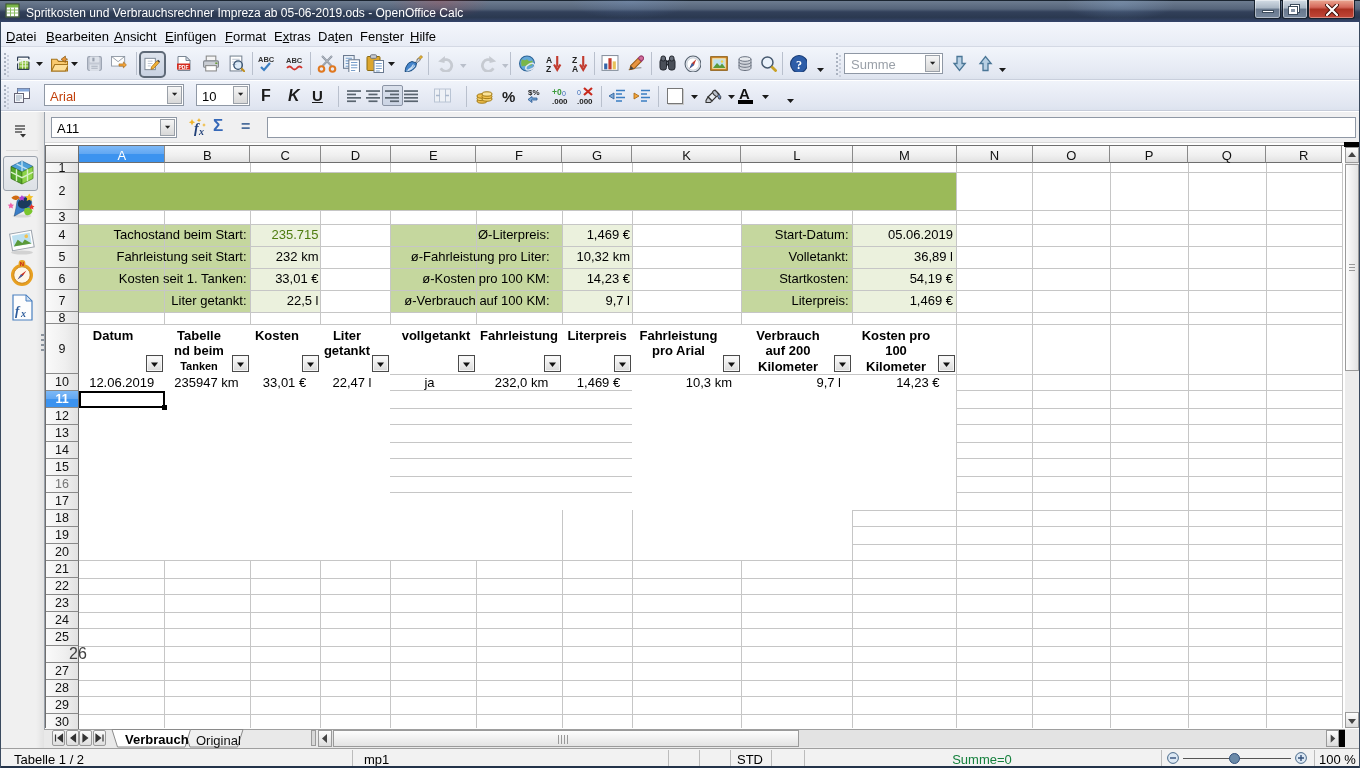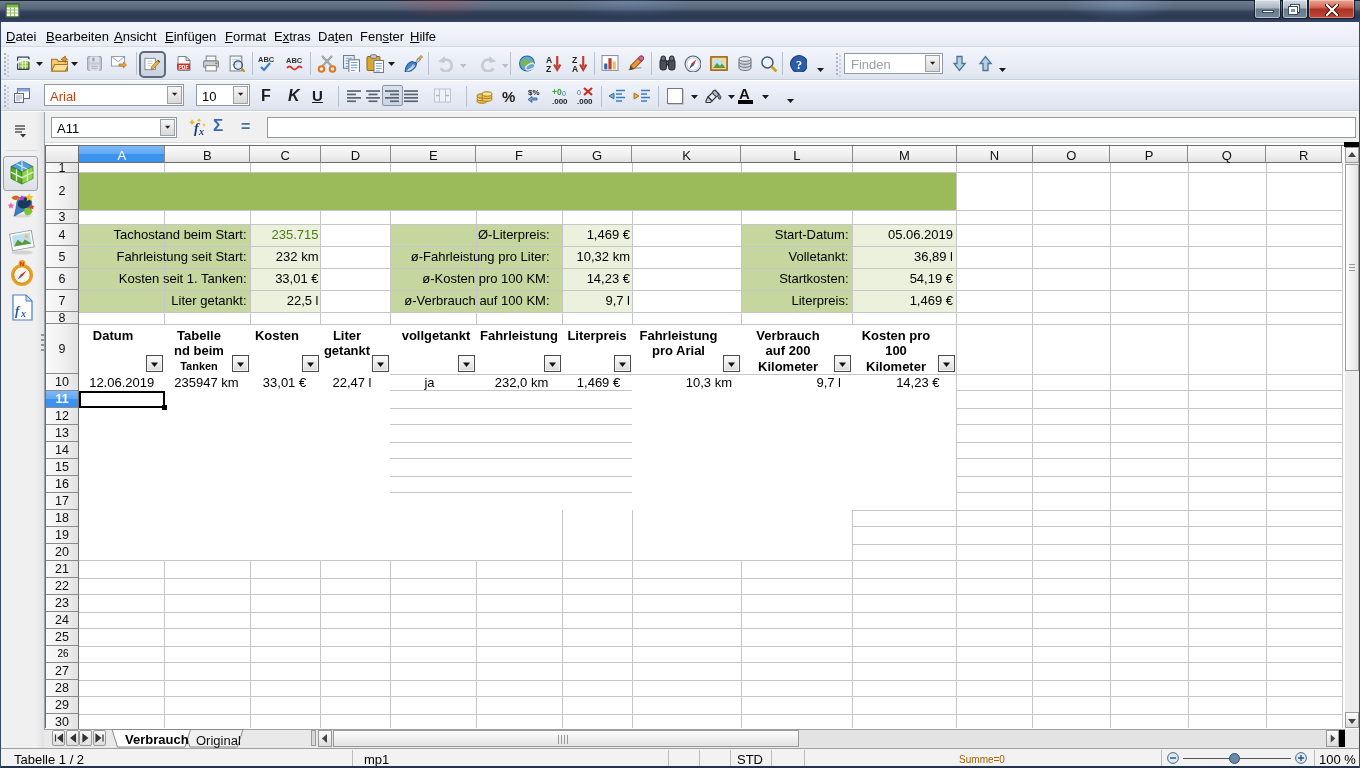--- a/index.html
+++ b/index.html
@@ -4,20 +4,21 @@
 <div style="position:absolute;left:0;top:0;width:1360px;height:22px;background:linear-gradient(180deg,#6d7c90 0%,#55647a 38%,#32405a 52%,#2b3950 78%,#35456b 100%);border-top:1px solid #1a2430"></div>
 <div style="position:absolute;left:380px;top:0;width:120px;height:22px;background:radial-gradient(ellipse at 50% 10%,rgba(200,60,60,.25),rgba(0,0,0,0) 60%)"></div>
 <div style="position:absolute;left:560px;top:0;width:140px;height:22px;background:radial-gradient(ellipse at 50% 10%,rgba(120,160,220,.22),rgba(0,0,0,0) 60%)"></div>
 <div style="position:absolute;left:1060px;top:0;width:120px;height:22px;background:radial-gradient(ellipse at 50% 20%,rgba(150,190,235,.25),rgba(0,0,0,0) 65%)"></div>
 <svg style="position:absolute;left:5px;top:3px" width="16" height="16" viewBox="0 0 16 16">
       <rect x="1" y="1" width="13" height="13" fill="#fff" stroke="#566" stroke-width="1"></rect>
       <rect x="1" y="1" width="13" height="3.5" fill="#7ab648"></rect>
       <path d="M2 7h11M2 10h11M5.5 4.5v9M9.5 4.5v9" stroke="#8bbf62" stroke-width="1" fill="none"></path>
       <rect x="1" y="1" width="13" height="13" fill="none" stroke="#3f5a2e" stroke-width="1"></rect>
     </svg>
+<div style="position:absolute;left:26px;top:4.5px;font-size:12px;line-height:16px;color:#fff;font-weight:normal;white-space:nowrap;">Spritkosten und Verbrauchsrechner Impreza ab 05-06-2019.ods - OpenOffice Calc</div>
 <div style="position:absolute;left:1254px;top:0;width:27px;height:19px;background:linear-gradient(180deg,#d4dde6 0%,#a9b6c4 45%,#68788d 50%,#76879c 100%);border:1px solid #17222e;border-top:none;border-radius:0 0 3px 3px;box-shadow:inset 0 0 0 1px rgba(255,255,255,.45)">
       <div style="position:absolute;left:7px;top:10px;width:12px;height:3px;background:#fff;border:1px solid #3c4c5c"></div>
     </div>
 <div style="position:absolute;left:1282px;top:0;width:26px;height:19px;background:linear-gradient(180deg,#d4dde6 0%,#a9b6c4 45%,#68788d 50%,#76879c 100%);border:1px solid #17222e;border-top:none;border-radius:0 0 3px 3px;box-shadow:inset 0 0 0 1px rgba(255,255,255,.45)">
       <div style="position:absolute;left:8px;top:5px;width:8px;height:7px;border:2px solid #fff;outline:1px solid #3c4c5c"></div>
       <div style="position:absolute;left:6px;top:7px;width:8px;height:7px;border:2px solid #fff;outline:1px solid #3c4c5c;background:#8795a6"></div>
     </div>
 <div style="position:absolute;left:1308px;top:0;width:47px;height:19px;background:linear-gradient(180deg,#eba892 0%,#d5685a 40%,#ab3222 52%,#c24738 100%);border:1px solid #17222e;border-top:none;border-radius:0 0 3px 3px;box-shadow:inset 0 0 0 1px rgba(255,255,255,.35)">
       <svg width="14" height="12" viewBox="0 0 14 12" style="position:absolute;left:16px;top:4px">
         <path d="M2 1 L12 11 M12 1 L2 11" stroke="#401008" stroke-width="4" stroke-linecap="round"></path>
@@ -247,21 +248,21 @@
       <div style="position:absolute;left:0;top:8px;width:2px;height:2px;background:#aab2c0"></div>
       <div style="position:absolute;left:3px;top:10px;width:2px;height:2px;background:#c8cedb"></div>
       <div style="position:absolute;left:0;top:12px;width:2px;height:2px;background:#aab2c0"></div>
       <div style="position:absolute;left:3px;top:14px;width:2px;height:2px;background:#c8cedb"></div>
       <div style="position:absolute;left:0;top:16px;width:2px;height:2px;background:#aab2c0"></div>
       <div style="position:absolute;left:3px;top:18px;width:2px;height:2px;background:#c8cedb"></div>
       <div style="position:absolute;left:0;top:20px;width:2px;height:2px;background:#aab2c0"></div>
       <div style="position:absolute;left:3px;top:22px;width:2px;height:2px;background:#c8cedb"></div>
     </div>
 <div style="position:absolute;left:844px;top:53px;width:99px;height:21px;background:#fff;border:1px solid #8f98a5"></div>
-<div style="position:absolute;left:851px;top:56px;font-size:13px;line-height:17px;color:#9aa0a8;font-weight:normal;white-space:nowrap;">Finden</div>
+<div style="position:absolute;left:851px;top:56px;font-size:13px;line-height:17px;color:#9aa0a8;font-weight:normal;white-space:nowrap;">Summe</div>
 <div style="position:absolute;left:925px;top:55px;width:15px;height:17px;background:linear-gradient(180deg,#f6f6f6,#d8d8d8);border:1px solid #9aa0a8"></div>
 <svg style="position:absolute;left:929px;top:61px" width="8" height="6" viewBox="0 0 8 8">
       <path d="M0 1 h7 l-3.5 4 z" fill="#222"></path>
     </svg>
 <svg style="position:absolute;left:950px;top:54px" width="19" height="19" viewBox="0 0 19 18">
       <path d="M7 2 h5 v7 h3.2 L9.5 16 L4 9 h3 z" fill="#b8d0e4" stroke="#4a7696" stroke-width="1.3"></path>
     </svg>
 <svg style="position:absolute;left:976px;top:54px" width="19" height="19" viewBox="0 0 19 18">
       <path d="M7 16 h5 v-7 h3.2 L9.5 2 L4 9 h3 z" fill="#b8d0e4" stroke="#4a7696" stroke-width="1.3"></path>
     </svg>
@@ -705,41 +706,41 @@
       <div style="position:absolute;left:17px;top:246.0px;transform:translateX(-50%);font-size:12.5px;line-height:16.5px;color:#fff;font-weight:bold;white-space:nowrap">11</div>
       <div style="position:absolute;left:1px;top:262.5px;width:33px;height:17.0px;background:linear-gradient(90deg,#fafafa 0%,#efefef 60%,#e2e2e2 100%);border-right:1px solid #6e6e6e;border-bottom:1px solid #8a8a8a"></div>
       <div style="position:absolute;left:17px;top:263.0px;transform:translateX(-50%);font-size:12.5px;line-height:16.5px;color:#111;font-weight:normal;white-space:nowrap">12</div>
       <div style="position:absolute;left:1px;top:279.5px;width:33px;height:17.0px;background:linear-gradient(90deg,#fafafa 0%,#efefef 60%,#e2e2e2 100%);border-right:1px solid #6e6e6e;border-bottom:1px solid #8a8a8a"></div>
       <div style="position:absolute;left:17px;top:280.0px;transform:translateX(-50%);font-size:12.5px;line-height:16.5px;color:#111;font-weight:normal;white-space:nowrap">13</div>
       <div style="position:absolute;left:1px;top:296.5px;width:33px;height:17.0px;background:linear-gradient(90deg,#fafafa 0%,#efefef 60%,#e2e2e2 100%);border-right:1px solid #6e6e6e;border-bottom:1px solid #8a8a8a"></div>
       <div style="position:absolute;left:17px;top:297.0px;transform:translateX(-50%);font-size:12.5px;line-height:16.5px;color:#111;font-weight:normal;white-space:nowrap">14</div>
       <div style="position:absolute;left:1px;top:313.5px;width:33px;height:17.0px;background:linear-gradient(90deg,#fafafa 0%,#efefef 60%,#e2e2e2 100%);border-right:1px solid #6e6e6e;border-bottom:1px solid #8a8a8a"></div>
       <div style="position:absolute;left:17px;top:314.0px;transform:translateX(-50%);font-size:12.5px;line-height:16.5px;color:#111;font-weight:normal;white-space:nowrap">15</div>
       <div style="position:absolute;left:1px;top:330.5px;width:33px;height:17.0px;background:linear-gradient(90deg,#fafafa 0%,#efefef 60%,#e2e2e2 100%);border-right:1px solid #6e6e6e;border-bottom:1px solid #8a8a8a"></div>
-      <div style="position:absolute;left:17px;top:331.0px;transform:translateX(-50%);font-size:12.5px;line-height:16.5px;color:#000000;font-weight:normal;white-space:nowrap">16</div>
+      <div style="position:absolute;left:17px;top:331.0px;transform:translateX(-50%);font-size:12.5px;line-height:16.5px;color:#737373;font-weight:normal;white-space:nowrap">16</div>
       <div style="position:absolute;left:1px;top:347.5px;width:33px;height:17.0px;background:linear-gradient(90deg,#fafafa 0%,#efefef 60%,#e2e2e2 100%);border-right:1px solid #6e6e6e;border-bottom:1px solid #8a8a8a"></div>
       <div style="position:absolute;left:17px;top:348.0px;transform:translateX(-50%);font-size:12.5px;line-height:16.5px;color:#111;font-weight:normal;white-space:nowrap">17</div>
       <div style="position:absolute;left:1px;top:364.5px;width:33px;height:17.0px;background:linear-gradient(90deg,#fafafa 0%,#efefef 60%,#e2e2e2 100%);border-right:1px solid #6e6e6e;border-bottom:1px solid #8a8a8a"></div>
       <div style="position:absolute;left:17px;top:365.0px;transform:translateX(-50%);font-size:12.5px;line-height:16.5px;color:#111;font-weight:normal;white-space:nowrap">18</div>
       <div style="position:absolute;left:1px;top:381.5px;width:33px;height:17.0px;background:linear-gradient(90deg,#fafafa 0%,#efefef 60%,#e2e2e2 100%);border-right:1px solid #6e6e6e;border-bottom:1px solid #8a8a8a"></div>
       <div style="position:absolute;left:17px;top:382.0px;transform:translateX(-50%);font-size:12.5px;line-height:16.5px;color:#111;font-weight:normal;white-space:nowrap">19</div>
       <div style="position:absolute;left:1px;top:398.5px;width:33px;height:17.0px;background:linear-gradient(90deg,#fafafa 0%,#efefef 60%,#e2e2e2 100%);border-right:1px solid #6e6e6e;border-bottom:1px solid #8a8a8a"></div>
       <div style="position:absolute;left:17px;top:399.0px;transform:translateX(-50%);font-size:12.5px;line-height:16.5px;color:#111;font-weight:normal;white-space:nowrap">20</div>
       <div style="position:absolute;left:1px;top:415.5px;width:33px;height:17.0px;background:linear-gradient(90deg,#fafafa 0%,#efefef 60%,#e2e2e2 100%);border-right:1px solid #6e6e6e;border-bottom:1px solid #8a8a8a"></div>
       <div style="position:absolute;left:17px;top:416.0px;transform:translateX(-50%);font-size:12.5px;line-height:16.5px;color:#111;font-weight:normal;white-space:nowrap">21</div>
       <div style="position:absolute;left:1px;top:432.5px;width:33px;height:17.0px;background:linear-gradient(90deg,#fafafa 0%,#efefef 60%,#e2e2e2 100%);border-right:1px solid #6e6e6e;border-bottom:1px solid #8a8a8a"></div>
       <div style="position:absolute;left:17px;top:433.0px;transform:translateX(-50%);font-size:12.5px;line-height:16.5px;color:#111;font-weight:normal;white-space:nowrap">22</div>
       <div style="position:absolute;left:1px;top:449.5px;width:33px;height:17.0px;background:linear-gradient(90deg,#fafafa 0%,#efefef 60%,#e2e2e2 100%);border-right:1px solid #6e6e6e;border-bottom:1px solid #8a8a8a"></div>
       <div style="position:absolute;left:17px;top:450.0px;transform:translateX(-50%);font-size:12.5px;line-height:16.5px;color:#111;font-weight:normal;white-space:nowrap">23</div>
       <div style="position:absolute;left:1px;top:466.5px;width:33px;height:17.0px;background:linear-gradient(90deg,#fafafa 0%,#efefef 60%,#e2e2e2 100%);border-right:1px solid #6e6e6e;border-bottom:1px solid #8a8a8a"></div>
       <div style="position:absolute;left:17px;top:467.0px;transform:translateX(-50%);font-size:12.5px;line-height:16.5px;color:#111;font-weight:normal;white-space:nowrap">24</div>
       <div style="position:absolute;left:1px;top:483.5px;width:33px;height:17.0px;background:linear-gradient(90deg,#fafafa 0%,#efefef 60%,#e2e2e2 100%);border-right:1px solid #6e6e6e;border-bottom:1px solid #8a8a8a"></div>
       <div style="position:absolute;left:17px;top:484.0px;transform:translateX(-50%);font-size:12.5px;line-height:16.5px;color:#111;font-weight:normal;white-space:nowrap">25</div>
       <div style="position:absolute;left:1px;top:500.5px;width:33px;height:17.0px;background:linear-gradient(90deg,#fafafa 0%,#efefef 60%,#e2e2e2 100%);border-right:1px solid #6e6e6e;border-bottom:1px solid #8a8a8a"></div>
-      <div style="position:absolute;left:18px;top:501.0px;transform:translateX(-50%);font-size:10px;line-height:16.5px;color:#000000;font-weight:normal;white-space:nowrap">26</div>
+      <div style="position:absolute;left:33px;top:501.0px;transform:translateX(-50%);font-size:16px;line-height:16.5px;color:#404040;font-weight:normal;white-space:nowrap">26</div>
       <div style="position:absolute;left:1px;top:517.5px;width:33px;height:17.0px;background:linear-gradient(90deg,#fafafa 0%,#efefef 60%,#e2e2e2 100%);border-right:1px solid #6e6e6e;border-bottom:1px solid #8a8a8a"></div>
       <div style="position:absolute;left:17px;top:518.0px;transform:translateX(-50%);font-size:12.5px;line-height:16.5px;color:#111;font-weight:normal;white-space:nowrap">27</div>
       <div style="position:absolute;left:1px;top:534.5px;width:33px;height:17.0px;background:linear-gradient(90deg,#fafafa 0%,#efefef 60%,#e2e2e2 100%);border-right:1px solid #6e6e6e;border-bottom:1px solid #8a8a8a"></div>
       <div style="position:absolute;left:17px;top:535.0px;transform:translateX(-50%);font-size:12.5px;line-height:16.5px;color:#111;font-weight:normal;white-space:nowrap">28</div>
       <div style="position:absolute;left:1px;top:551.5px;width:33px;height:17.0px;background:linear-gradient(90deg,#fafafa 0%,#efefef 60%,#e2e2e2 100%);border-right:1px solid #6e6e6e;border-bottom:1px solid #8a8a8a"></div>
       <div style="position:absolute;left:17px;top:552.0px;transform:translateX(-50%);font-size:12.5px;line-height:16.5px;color:#111;font-weight:normal;white-space:nowrap">29</div>
       <div style="position:absolute;left:1px;top:568.5px;width:33px;height:17.0px;background:linear-gradient(90deg,#fafafa 0%,#efefef 60%,#e2e2e2 100%);border-right:1px solid #6e6e6e;border-bottom:1px solid #8a8a8a"></div>
       <div style="position:absolute;left:17px;top:569.0px;transform:translateX(-50%);font-size:12.5px;line-height:16.5px;color:#111;font-weight:normal;white-space:nowrap">30</div>
       <div style="position:absolute;left:0px;top:0px;width:1px;height:583px;background:#6e6e6e"></div>
 </div>
@@ -801,21 +802,21 @@
     </div>
 <div style="position:absolute;left:1326px;top:730px;width:13px;height:17px;background:linear-gradient(180deg,#fdfdfd,#dcdcdc);border:1px solid #9a9a9a"><svg width="11" height="15" viewBox="0 0 12 15">
         <path d="M4 3 l5 4.5 -5 4.5 z" fill="#444"></path>
       </svg></div>
 <div style="position:absolute;left:1339px;top:730px;width:6px;height:17px;background:#000"></div>
 <div style="position:absolute;left:1345px;top:728.5px;width:15px;height:19px;background:#e9e9e9"></div>
 <div style="position:absolute;left:0;top:747.5px;width:1360px;height:20.5px;background:#f2f2f2;border-top:1px solid #9f9f9f"></div>
 <div style="position:absolute;left:14px;top:751px;font-size:13px;line-height:17px;color:#000;font-weight:normal;white-space:nowrap;">Tabelle 1 / 2</div>
 <div style="position:absolute;left:364px;top:751px;font-size:13px;line-height:17px;color:#000;font-weight:normal;white-space:nowrap;">mp1</div>
 <div style="position:absolute;left:737px;top:751px;font-size:13px;line-height:17px;color:#000;font-weight:normal;white-space:nowrap;">STD</div>
-<div style="position:absolute;left:982px;top:751px;transform:translateX(-50%);font-size:10px;line-height:17px;color:#a16207;font-weight:normal;white-space:nowrap;">Summe=0</div>
+<div style="position:absolute;left:982px;top:751px;transform:translateX(-50%);font-size:13px;line-height:17px;color:#15803d;font-weight:normal;white-space:nowrap;">Summe=0</div>
 <div style="position:absolute;left:352px;top:750px;width:1px;height:16px;background:#bcbcbc"></div>
 <div style="position:absolute;left:668px;top:750px;width:1px;height:16px;background:#bcbcbc"></div>
 <div style="position:absolute;left:698.5px;top:750px;width:1px;height:16px;background:#bcbcbc"></div>
 <div style="position:absolute;left:729.5px;top:750px;width:1px;height:16px;background:#bcbcbc"></div>
 <div style="position:absolute;left:770.5px;top:750px;width:1px;height:16px;background:#bcbcbc"></div>
 <div style="position:absolute;left:804px;top:750px;width:1px;height:16px;background:#bcbcbc"></div>
 <div style="position:absolute;left:1161px;top:750px;width:1px;height:16px;background:#bcbcbc"></div>
 <div style="position:absolute;left:1314px;top:750px;width:1px;height:16px;background:#bcbcbc"></div>
 <svg style="position:absolute;left:1167px;top:752px" width="12" height="12" viewBox="0 0 12 12">
       <circle cx="6" cy="6" r="5.4" fill="#dce8f4" stroke="#4a6a8a"></circle>

